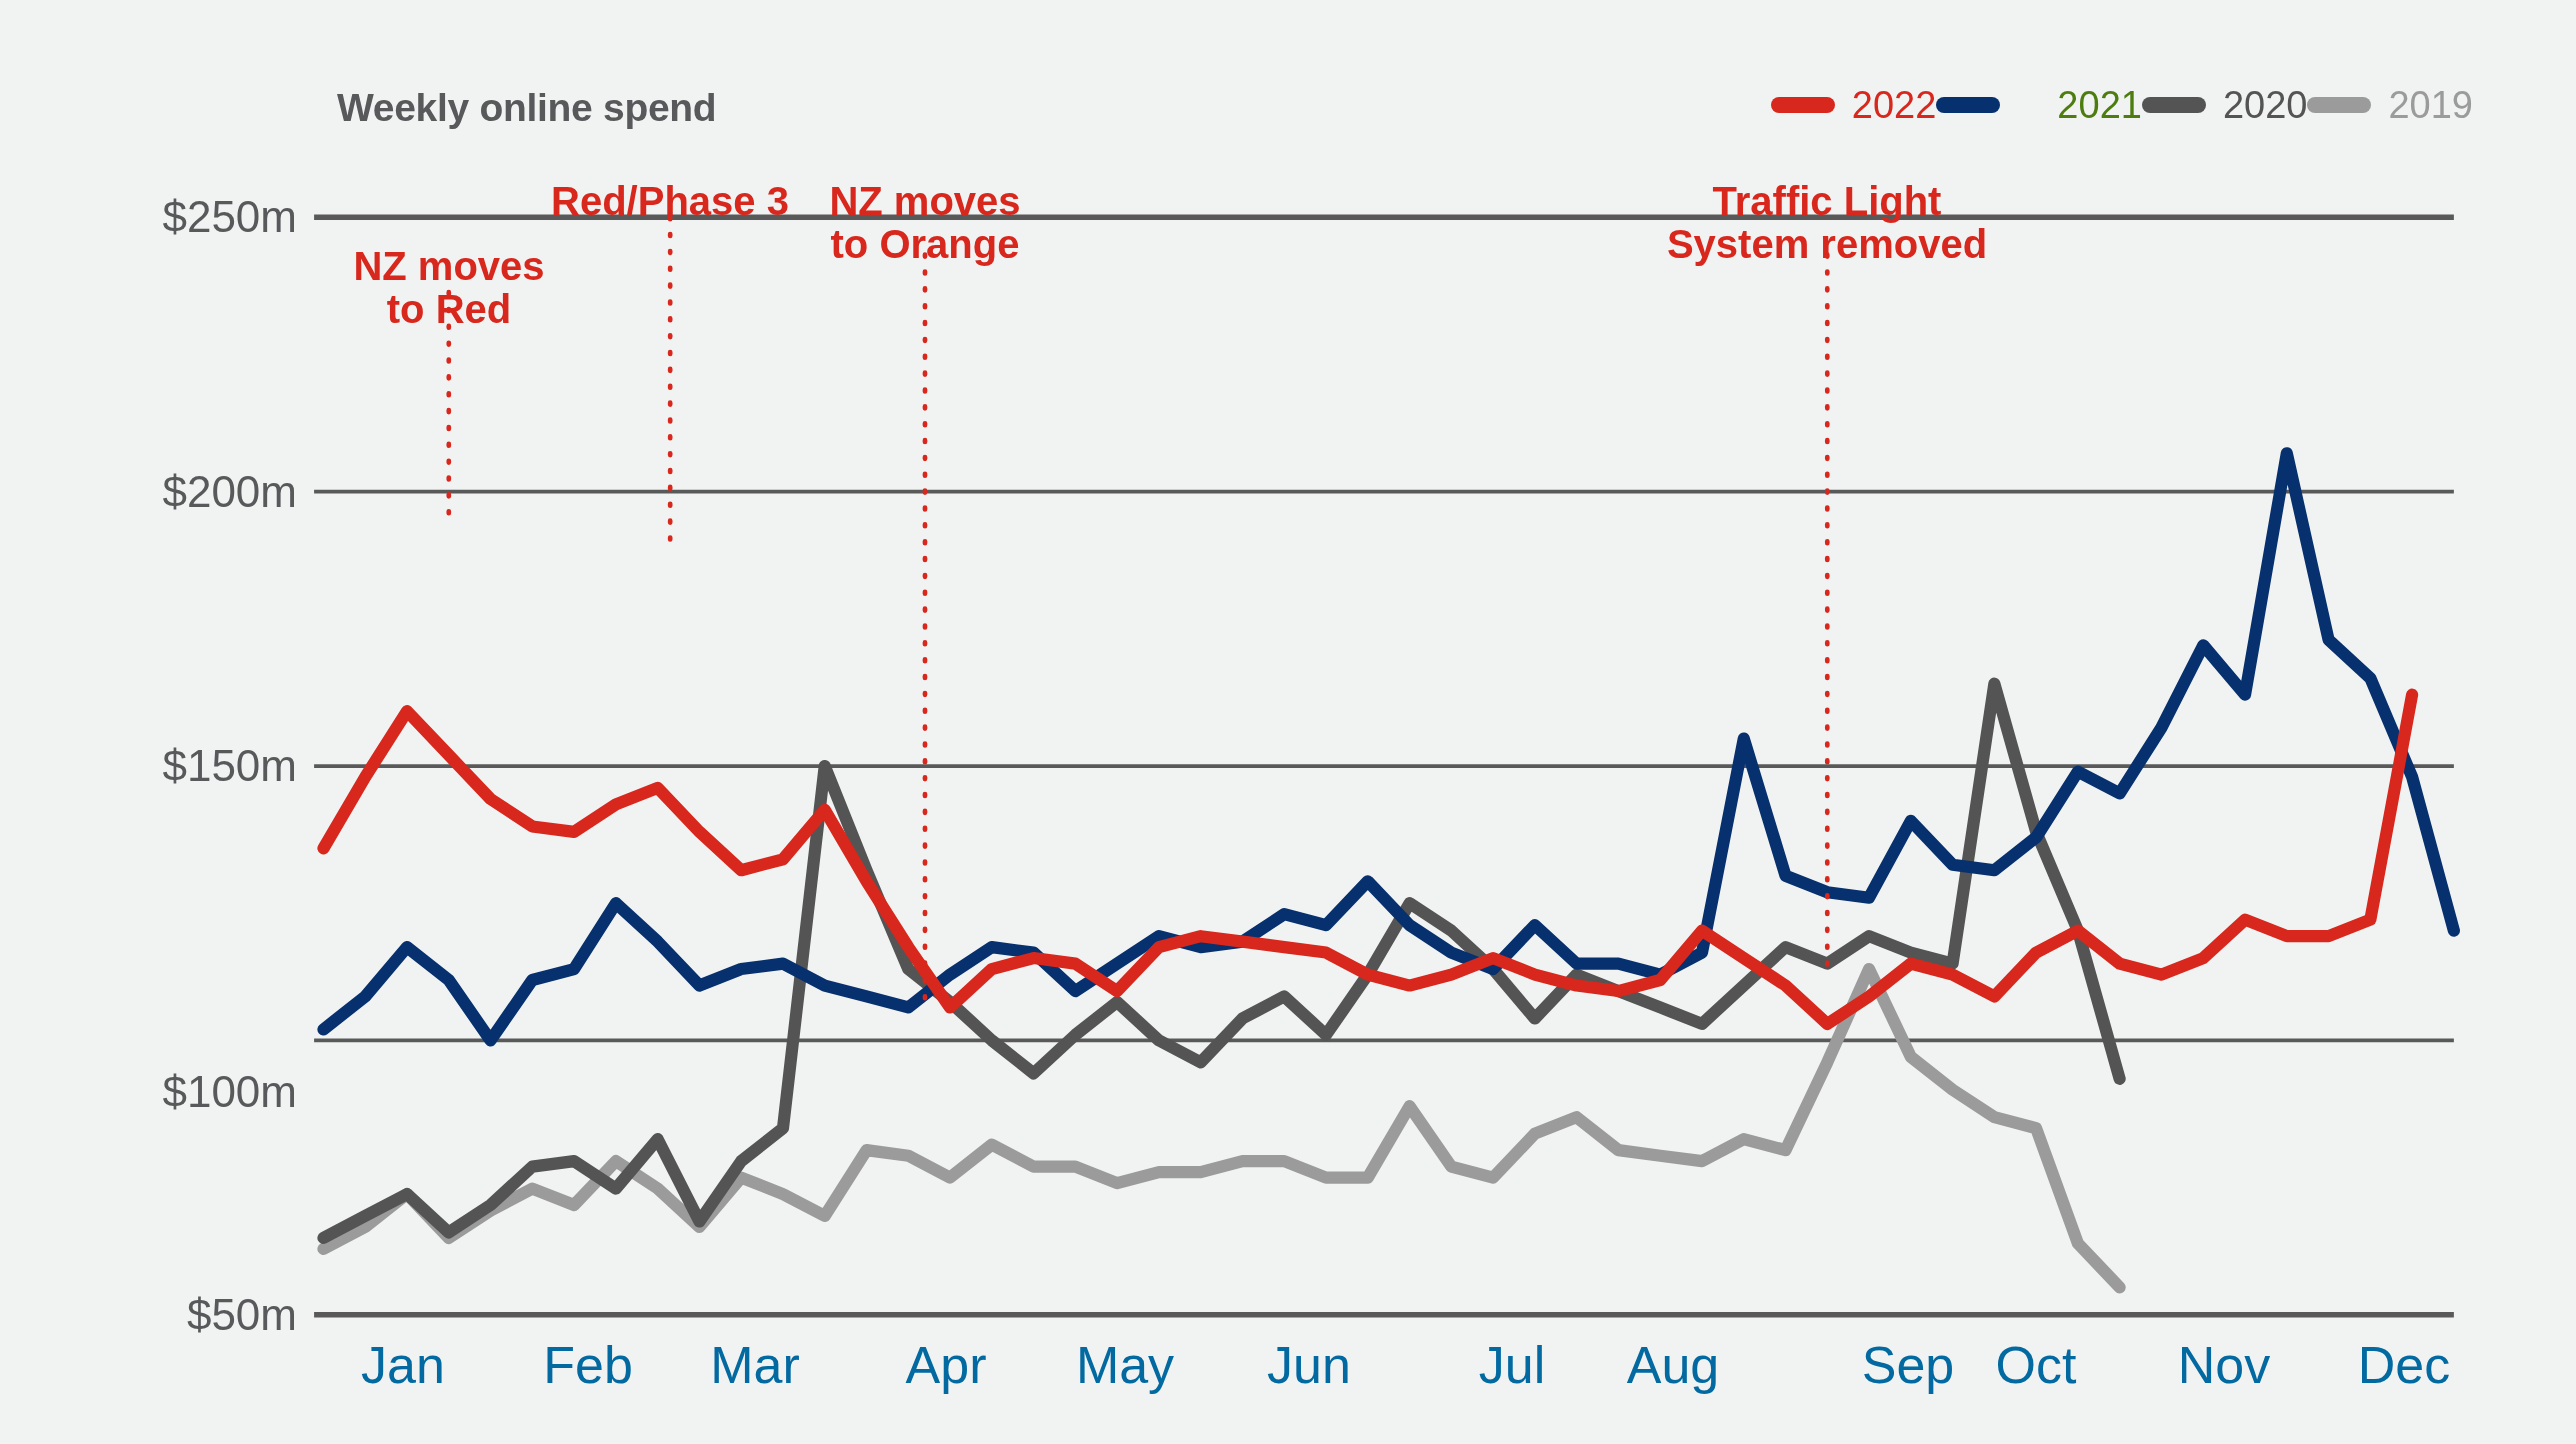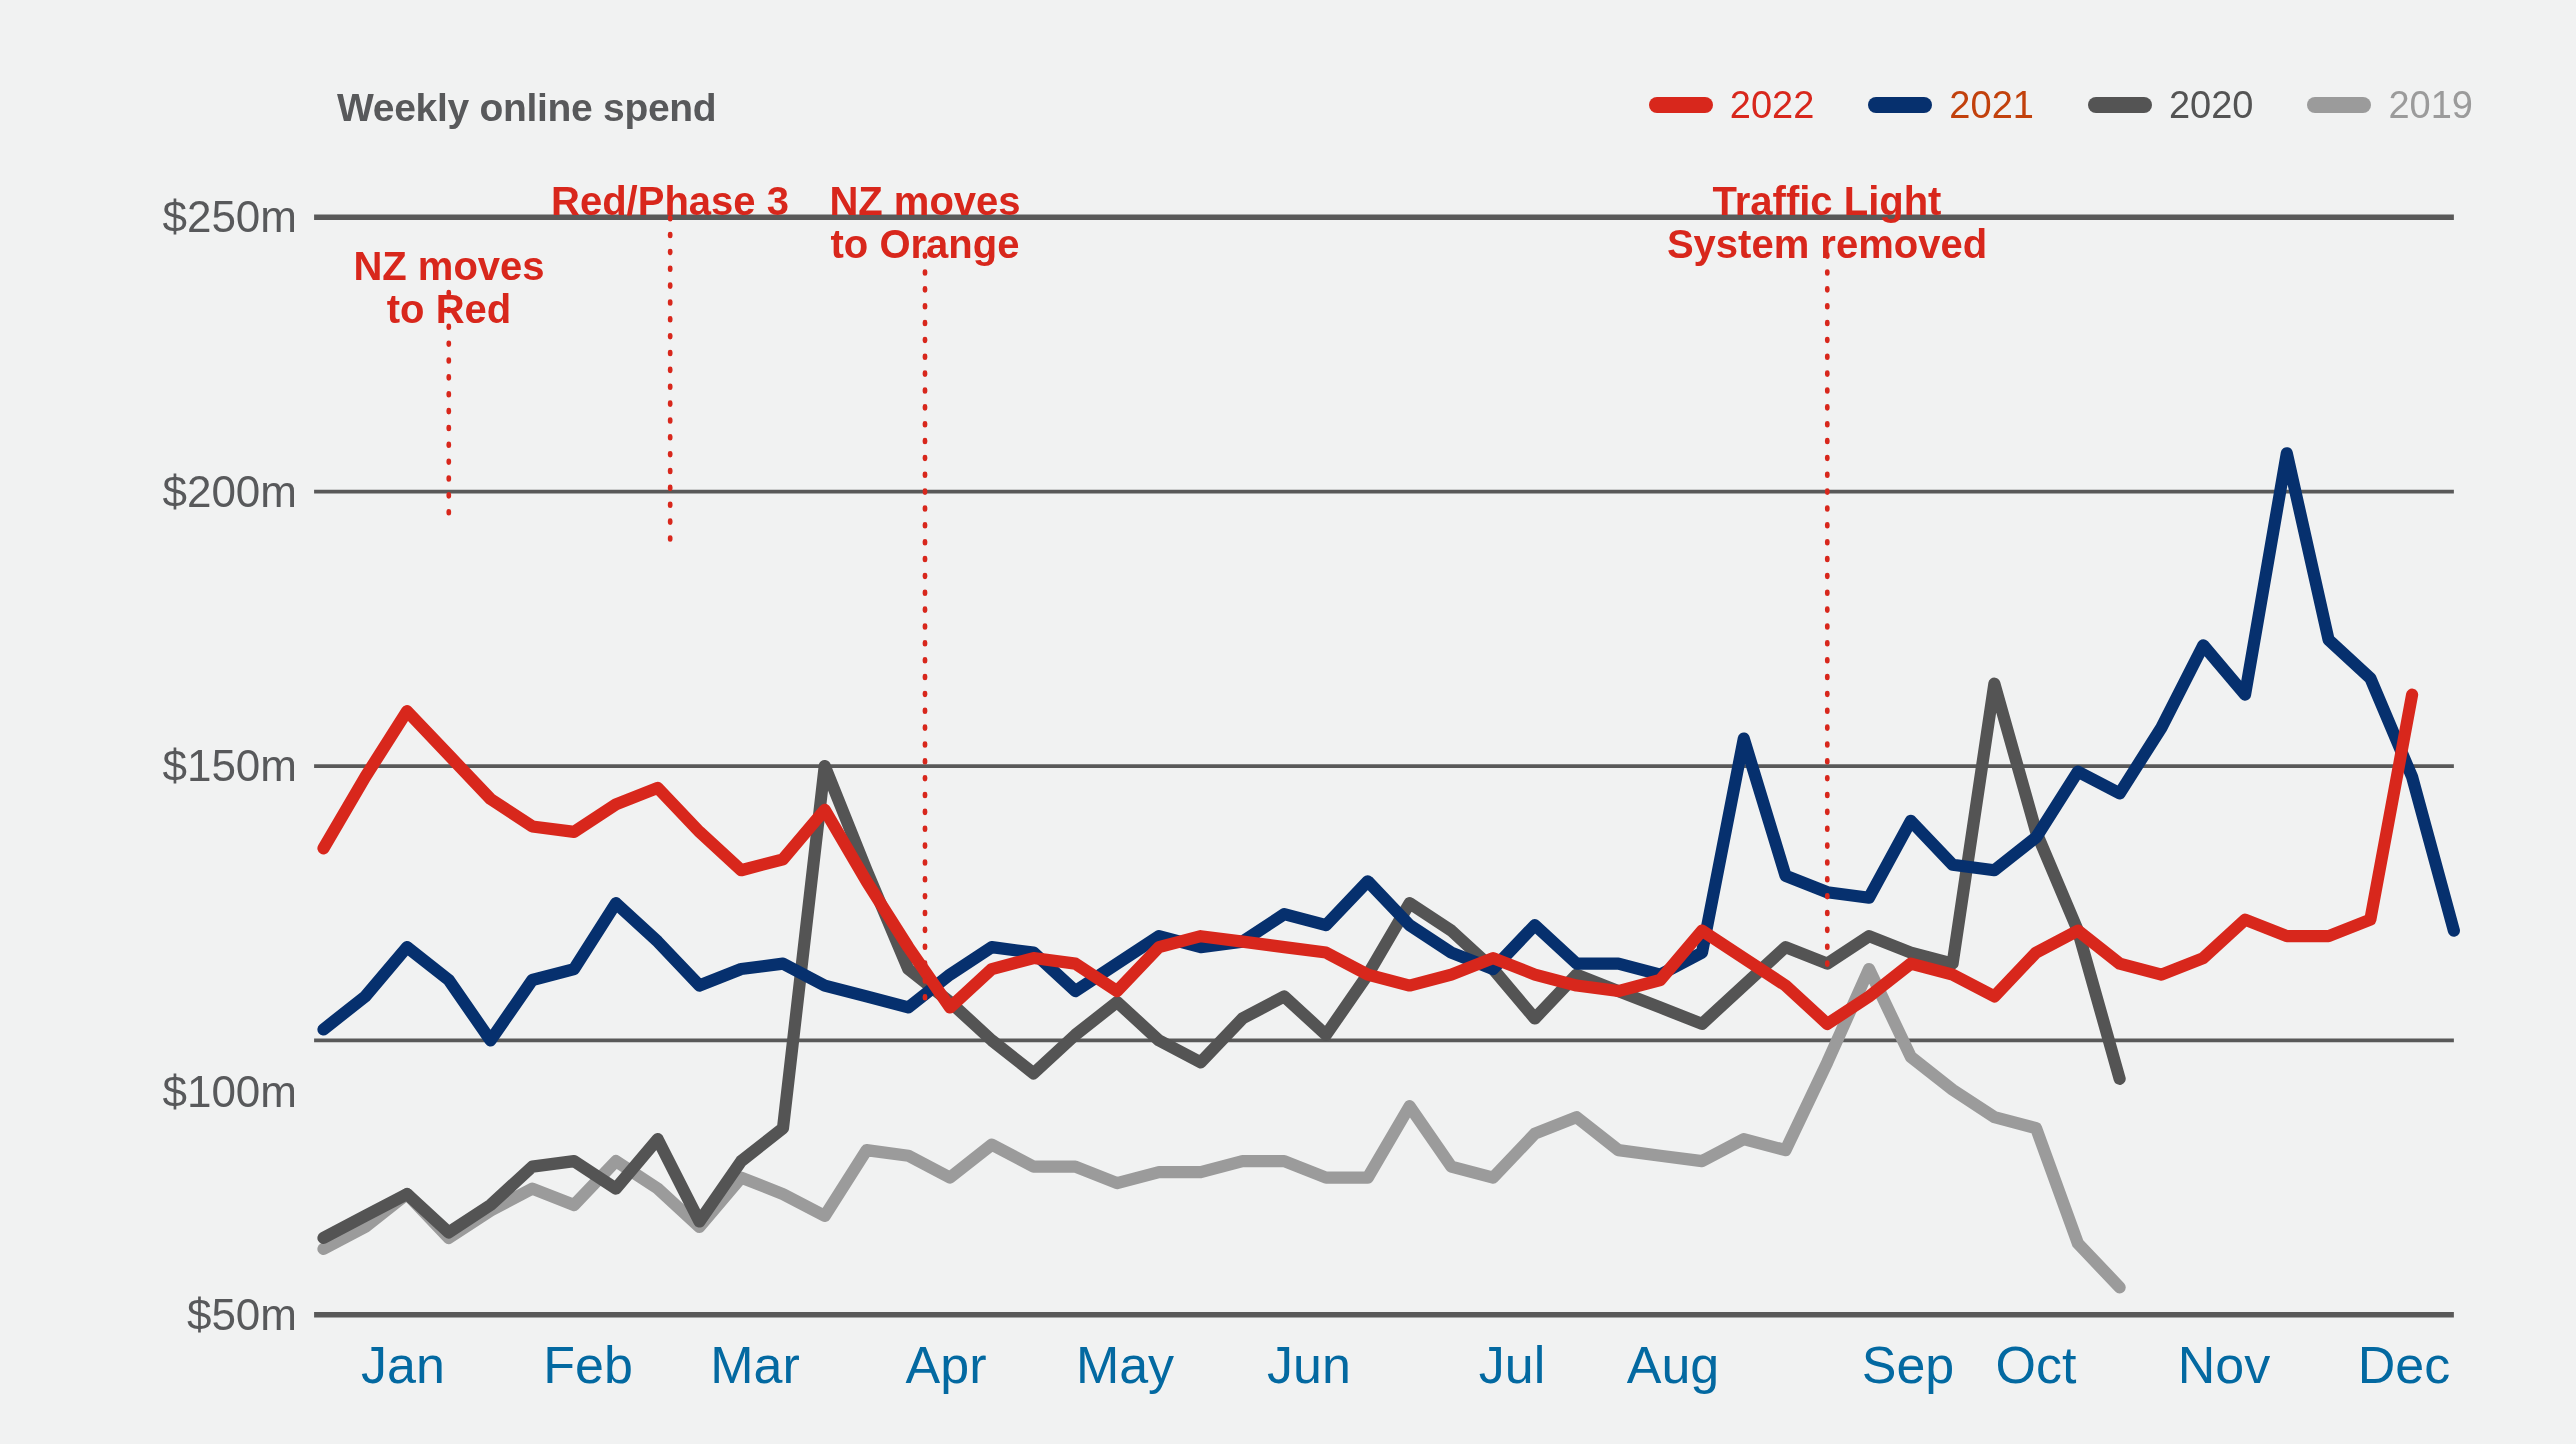--- a/index.html
+++ b/index.html
@@ -28,21 +28,20 @@
     color: #58595b;
     letter-spacing: -0.3px;
     white-space: nowrap;
   }
   .legend {
     position: absolute;
     right: 103px;
     top: 86px;
     display: flex;
     align-items: flex-start;
-    gap: 54px;
   }
   .legend-item {
     display: flex;
     align-items: center;
     gap: 17px;
   }
   .legend-swatch {
     width: 64px;
     height: 16px;
     border-radius: 8.4px;
@@ -105,21 +104,21 @@
 
   <div class="chart-title">Weekly online spend</div>
 
   <div class="legend" id="legend">
       <div class="legend-item">
         <span class="legend-swatch" style="background: rgb(216, 39, 28);"></span>
         <span class="legend-label" style="color: rgb(216, 39, 28);">2022</span>
       </div>
       <div class="legend-item">
         <span class="legend-swatch" style="background: rgb(6, 48, 110);"></span>
-        <span class="legend-label" style="color: #c2410c;">2021</span>
+        <span class="legend-label" style="color: #4d7c0f; margin-left: 40px;">2021</span>
       </div>
       <div class="legend-item">
         <span class="legend-swatch" style="background: rgb(84, 84, 84);"></span>
         <span class="legend-label" style="color: rgb(84, 84, 84);">2020</span>
       </div>
       <div class="legend-item">
         <span class="legend-swatch" style="background: rgb(155, 155, 155);"></span>
         <span class="legend-label" style="color: rgb(155, 155, 155);">2019</span>
       </div>
     </div>

